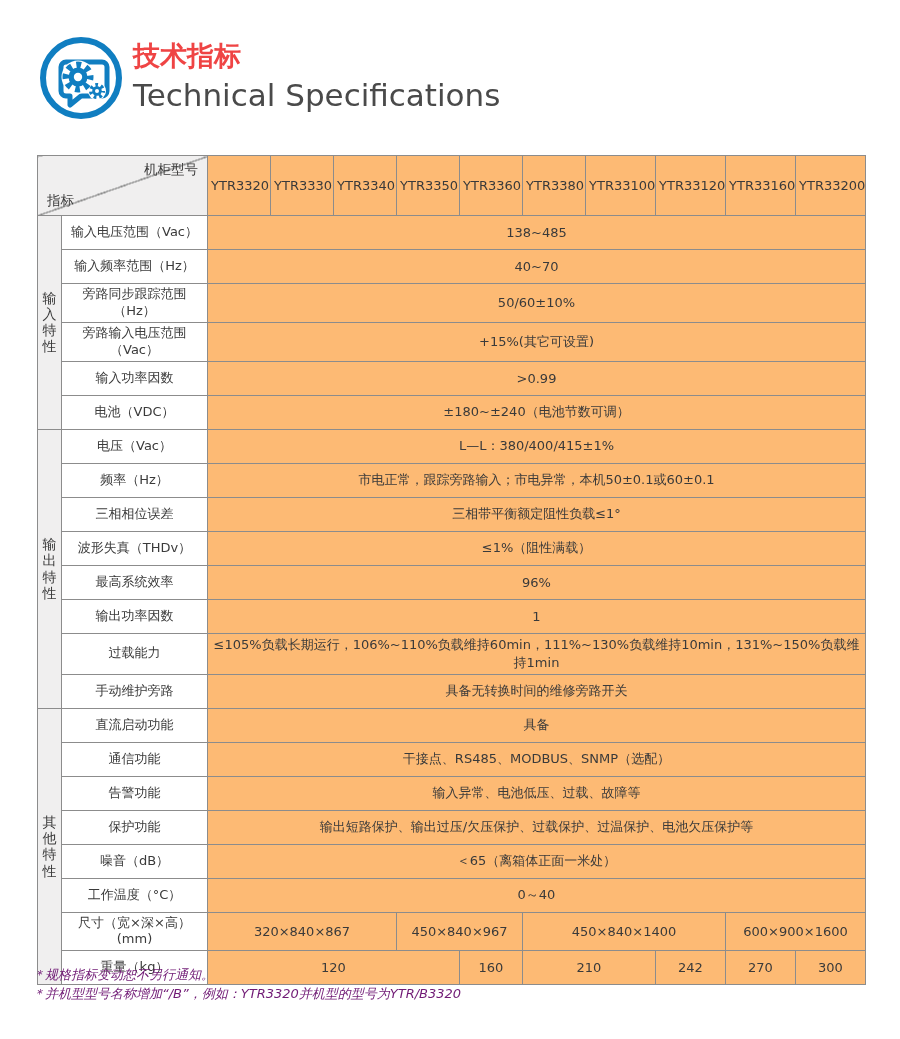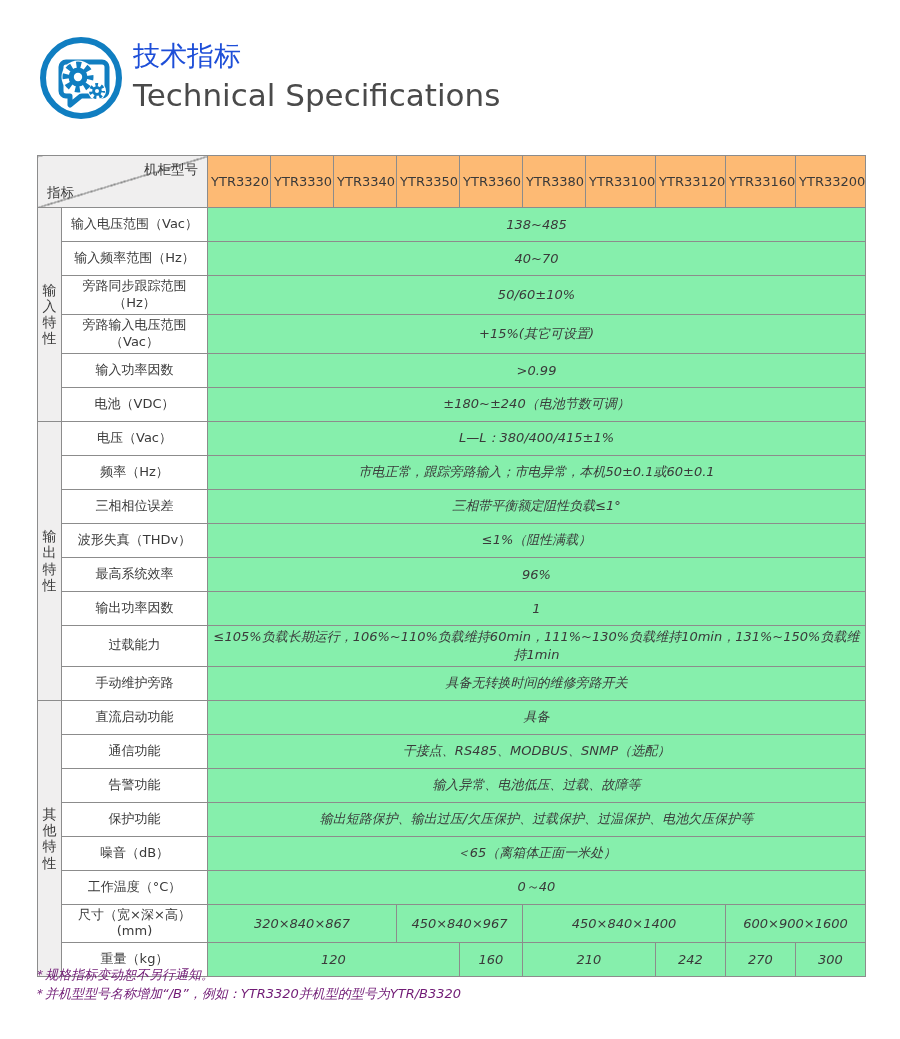--- a/index.html
+++ b/index.html
@@ -8,42 +8,42 @@
     width: 900px; height: 1039px;
     background: #ffffff;
     font-family: "DejaVu Sans", "Liberation Sans", sans-serif;
     position: relative;
     color: #3a3a3a;
   }
 
   
   .brand-icon { position: absolute; left: 39px; top: 36px; width: 84px; height: 84px; }
   .titles { position: absolute; left: 133px; top: 40px; }
-  .title-cn { font-size: 27px; font-weight: 400; color: #1d4ed8; line-height: 1.15; }
+  .title-cn { font-size: 27px; font-weight: 700; color: #ef4444; line-height: 1.15; }
   .title-en { font-size: 31px; font-weight: 400; color: #4a4a4a; margin-top: 7px; line-height: 1.1; }
 
   
   .table-wrap { position: absolute; left: 37px; top: 155px; }
   table#spec-table {
     border-collapse: collapse;
     table-layout: fixed;
     width: 828px;
     background: #ffffff;
   }
   #spec-table th, #spec-table td {
     border: 1px solid #8c8c8c;
     text-align: center;
     vertical-align: middle;
     font-size: 13px;
     font-weight: 400;
     color: #3a3a3a;
     padding: 2px 3px;
     overflow: hidden;
   }
-  #spec-table thead tr { height: 52px; }
+  #spec-table thead tr { height: 60px; }
   #spec-table tbody tr { height: 34px; }
   #spec-table tbody tr.tall { height: 38px; padding-left: 45px; }
 
   th.model { background: #fdba74; font-size: 14px; font-weight: 400; padding: 2px 1px; }
 
   th.corner {
     background-color: #f0efef;
     background-image: linear-gradient(to bottom right,
       transparent calc(50% - 0.7px),
       #8c8c8c calc(50% - 0.7px),
@@ -53,21 +53,21 @@
     padding: 0;
   }
   .corner-top { position: absolute; top: 5px; right: 9px; font-size: 13.5px; }
   .corner-bottom { position: absolute; bottom: 5px; left: 9px; font-size: 13.5px; margin-top: 36px; }
 
   td.group { background: #f0efef; font-weight: 700; padding: 0; }
   td.group div { font-size: 14px; line-height: 1.15; }
 
   td.rowlabel { background: #ffffff; }
   td.rowlabel div { line-height: 1.3; }
-  td.val { background: #86efac; letter-spacing: 0; font-style: italic; }
+  td.val { background: #fdba74; letter-spacing: 0; }
 
   
   .footnotes { position: absolute; left: 32px; top: 966px; font-size: 13px; color: #701a75; font-style: italic; }
   .footnotes div { line-height: 1.45; }
 </style>
 </head>
 <body>
 
 <div>
 

